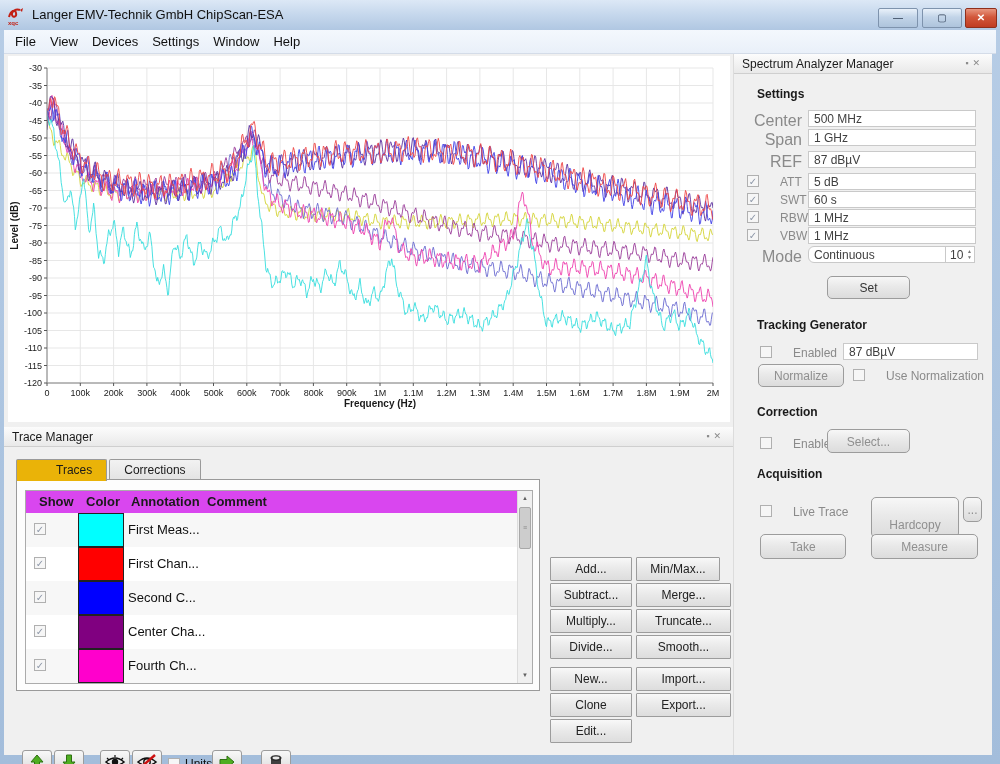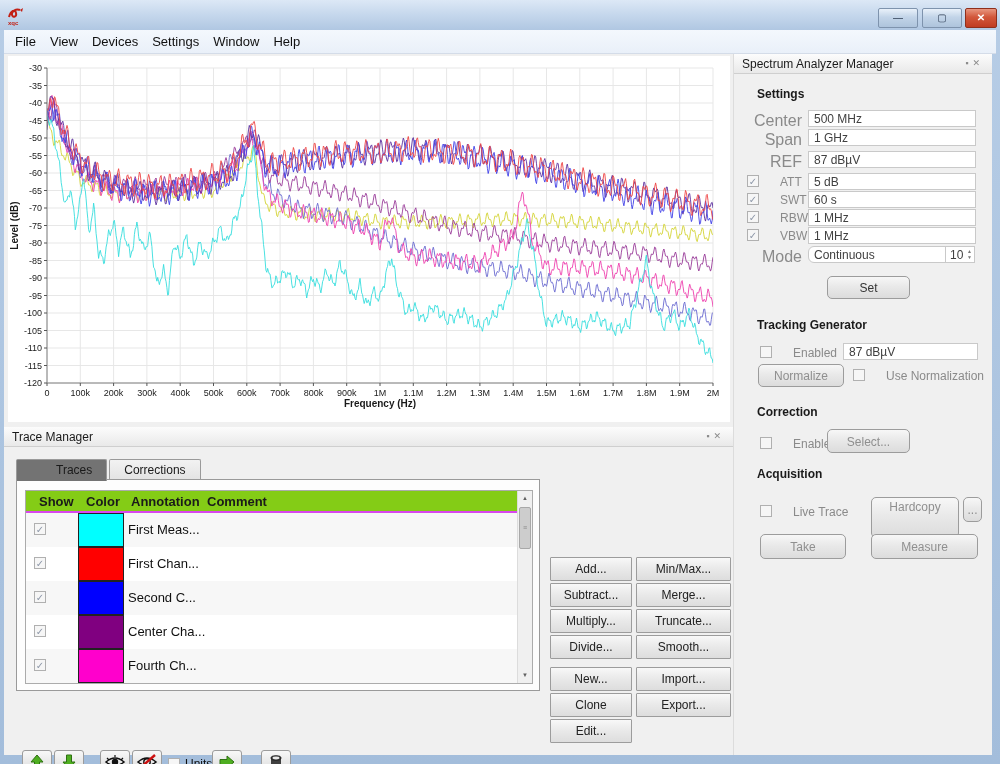--- a/index.html
+++ b/index.html
@@ -45,24 +45,24 @@
   .btn.dark { color:#333; }
   .combo-arrow { position:absolute; right:4px; top:5px; font-size:7px; color:#888; }
   .spin { position:absolute; width:30px; height:17px; background:#fff; border:1px solid #c9c9c9;
     font-size:12px; color:#404040; padding:1px 0 0 4px; }
   .spin-arrows { position:absolute; right:2px; top:1px; font-size:5px; color:#777; line-height:6px; }
   
   #tm { position:absolute; left:0; top:373px; width:729px; height:328px; background:#f0f0f0; }
   #tm-tabs { position:absolute; left:12px; top:32px; height:21px; display:flex; }
   .tab { font-size:12px; padding:3px 14px 0 14px; border:1px solid #9a9a9a; border-bottom:none;
     background:linear-gradient(#f2f2f2,#e3e3e3); color:#1a1a1a; margin-right:2px; border-radius:2px 2px 0 0; }
-  .tab.active { background:#737373; height:22px; position:relative; z-index:2;padding-left:39px; }
+  .tab.active { background:#eab308; height:22px; position:relative; z-index:2;padding-left:39px; }
   #tab-page { position:absolute; left:12px; top:52px; width:524px; height:212px; background:#fdfdfd; border:1px solid #9a9a9a; }
   #trace-table { position:absolute; left:8px; top:10px; width:508px; height:194px; background:#ffffff; border:1px solid #ababab; overflow:hidden; }
-  #tt-header { position:absolute; left:0; top:0; width:100%; height:22px; background:#84cc16; border-bottom:2px solid #d946ef; }
+  #tt-header { position:absolute; left:0; top:0; width:100%; height:22px; background:#d946ef; border-bottom:5px solid #d946ef; }
   .tt-h { position:absolute; top:3px; font-size:13px; font-weight:bold; color:#1a1a1a; }
   .trow { position:absolute; left:0; width:492px; height:34px; }
   .trow:nth-child(odd) { background:#f7f7f7; }
   .trow .cb { left:8px; top:10px; }
   .swatch { position:absolute; left:52px; top:0; width:46px; height:34px; border:1px solid #222; }
   .trow-label { position:absolute; left:102px; top:9px; font-size:13px; color:#101010; }
   #tt-scroll { position:absolute; right:0; top:0; width:15px; height:192px; background:#f0f0f0; border-left:1px solid #dcdcdc; }
   .sb-btn { position:absolute; left:0; width:14px; height:15px; font-size:6px; color:#606060; text-align:center; line-height:15px; background:#f0f0f0; }
   #sb-thumb { position:absolute; left:1px; top:16px; width:12px; height:42px; background:#cdcdcd; border:1px solid #a8a8a8; border-radius:2px;
     font-size:7px; color:#8a8a8a; text-align:center; line-height:40px; }
@@ -77,20 +77,21 @@
 </head>
 <body>
 
 <div id="win">
   <div id="titlebar">
     <svg id="logo" viewBox="0 0 24 24">
       <path d="M3 13 C5 6, 9 5, 10 9 C11 13, 7 14, 6 11 C5 8, 10 4, 14 6" stroke="#c22015" stroke-width="2" fill="none"></path>
       <path d="M14 6 l3 -2 l-1 4 z" fill="#c22015"></path>
       <text x="2" y="21" font-size="6" fill="#c22015" font-weight="bold">xqc</text>
     </svg>
+    <span id="title-text">Langer EMV-Technik GmbH ChipScan-ESA</span>
     <div id="btn-min" class="winbtn">—</div>
     <div id="btn-max" class="winbtn">▢</div>
     <div id="btn-close" class="winbtn">✕</div>
   </div>
 
   <div id="menubar">
       <span class="menu-item">File</span>
       <span class="menu-item">View</span>
       <span class="menu-item">Devices</span>
       <span class="menu-item">Settings</span>
@@ -287,21 +288,21 @@
       <div class="cblabel" style="left:136px;top:315px;">Use Normalization</div>
 
       <div class="section-h" style="position:absolute;left:23px;top:351px;">Correction</div>
       <div class="cb" style="left:26px;top:383px;"></div>
       <div class="cblabel" style="left:43px;top:383px;">Enabled</div>
       <div class="btn" style="left:93px;top:375px;width:83px;height:24px;padding-top:5px;">Select...</div>
 
       <div class="section-h" style="position:absolute;left:23px;top:413px;">Acquisition</div>
       <div class="cb" style="left:26px;top:451px;"></div>
       <div class="cblabel" style="left:43px;top:451px;">Live Trace</div>
-      <div class="btn" style="left:137px;top:443px;width:88px;height:41px;padding-top:2px;">Hardcopy</div>
+      <div class="btn" style="left:137px;top:443px;width:88px;height:41px;padding-top:20px;">Hardcopy</div>
       <div class="btn" style="left:229px;top:443px;width:19px;height:25px;padding-top:5px;">...</div>
       <div class="btn" style="left:26px;top:480px;width:86px;height:25px;padding-top:5px;">Take</div>
       <div class="btn" style="left:137px;top:480px;width:107px;height:25px;padding-top:5px;">Measure</div>
     </div>
 
     <div id="tm">
       <div class="dock-header">
         <span>Trace Manager</span>
         <span class="dock-icons"><span>▪</span><span>✕</span></span>
       </div>
@@ -352,21 +353,21 @@
         </div>
       </div>
       <div id="tm-buttons">
           <div class="tm-btn" style="left: 546px; top: 130px; width: 82px;">Add...</div>
           <div class="tm-btn" style="left: 546px; top: 156px; width: 82px;">Subtract...</div>
           <div class="tm-btn" style="left: 546px; top: 182px; width: 82px;">Multiply...</div>
           <div class="tm-btn" style="left: 546px; top: 208px; width: 82px;">Divide...</div>
           <div class="tm-btn" style="left: 546px; top: 240px; width: 82px;">New...</div>
           <div class="tm-btn" style="left: 546px; top: 266px; width: 82px;">Clone</div>
           <div class="tm-btn" style="left: 546px; top: 292px; width: 82px;">Edit...</div>
-          <div class="tm-btn" style="left: 632px; top: 130px; width: 95px;">Min/Max...</div>
+          <div class="tm-btn" style="left: 632px; top: 130px; width: 84px;">Min/Max...</div>
           <div class="tm-btn" style="left: 632px; top: 156px; width: 95px;">Merge...</div>
           <div class="tm-btn" style="left: 632px; top: 182px; width: 95px;">Truncate...</div>
           <div class="tm-btn" style="left: 632px; top: 208px; width: 95px;">Smooth...</div>
           <div class="tm-btn" style="left: 632px; top: 240px; width: 95px;">Import...</div>
           <div class="tm-btn" style="left: 632px; top: 266px; width: 95px;">Export...</div>
         </div>
       <div id="tm-toolbar">
           <div class="tool-btn" style="left: 18px; top: 323px;">
             <span><svg width="18" height="18" viewBox="0 0 18 18">
                 <path d="M9 2 L15 9 H11.5 V16 H6.5 V9 H3 Z" fill="#4fae21" stroke="#2e7012" stroke-width="1"></path>

